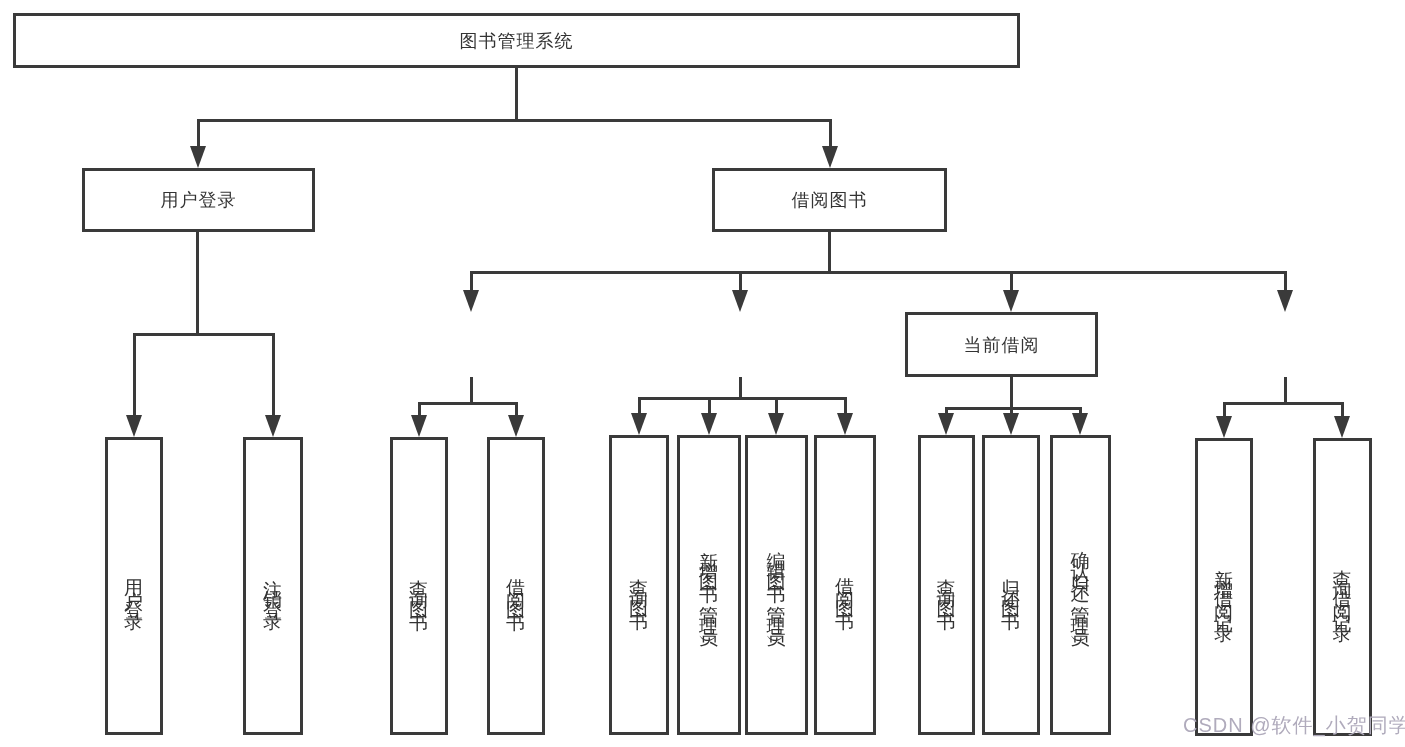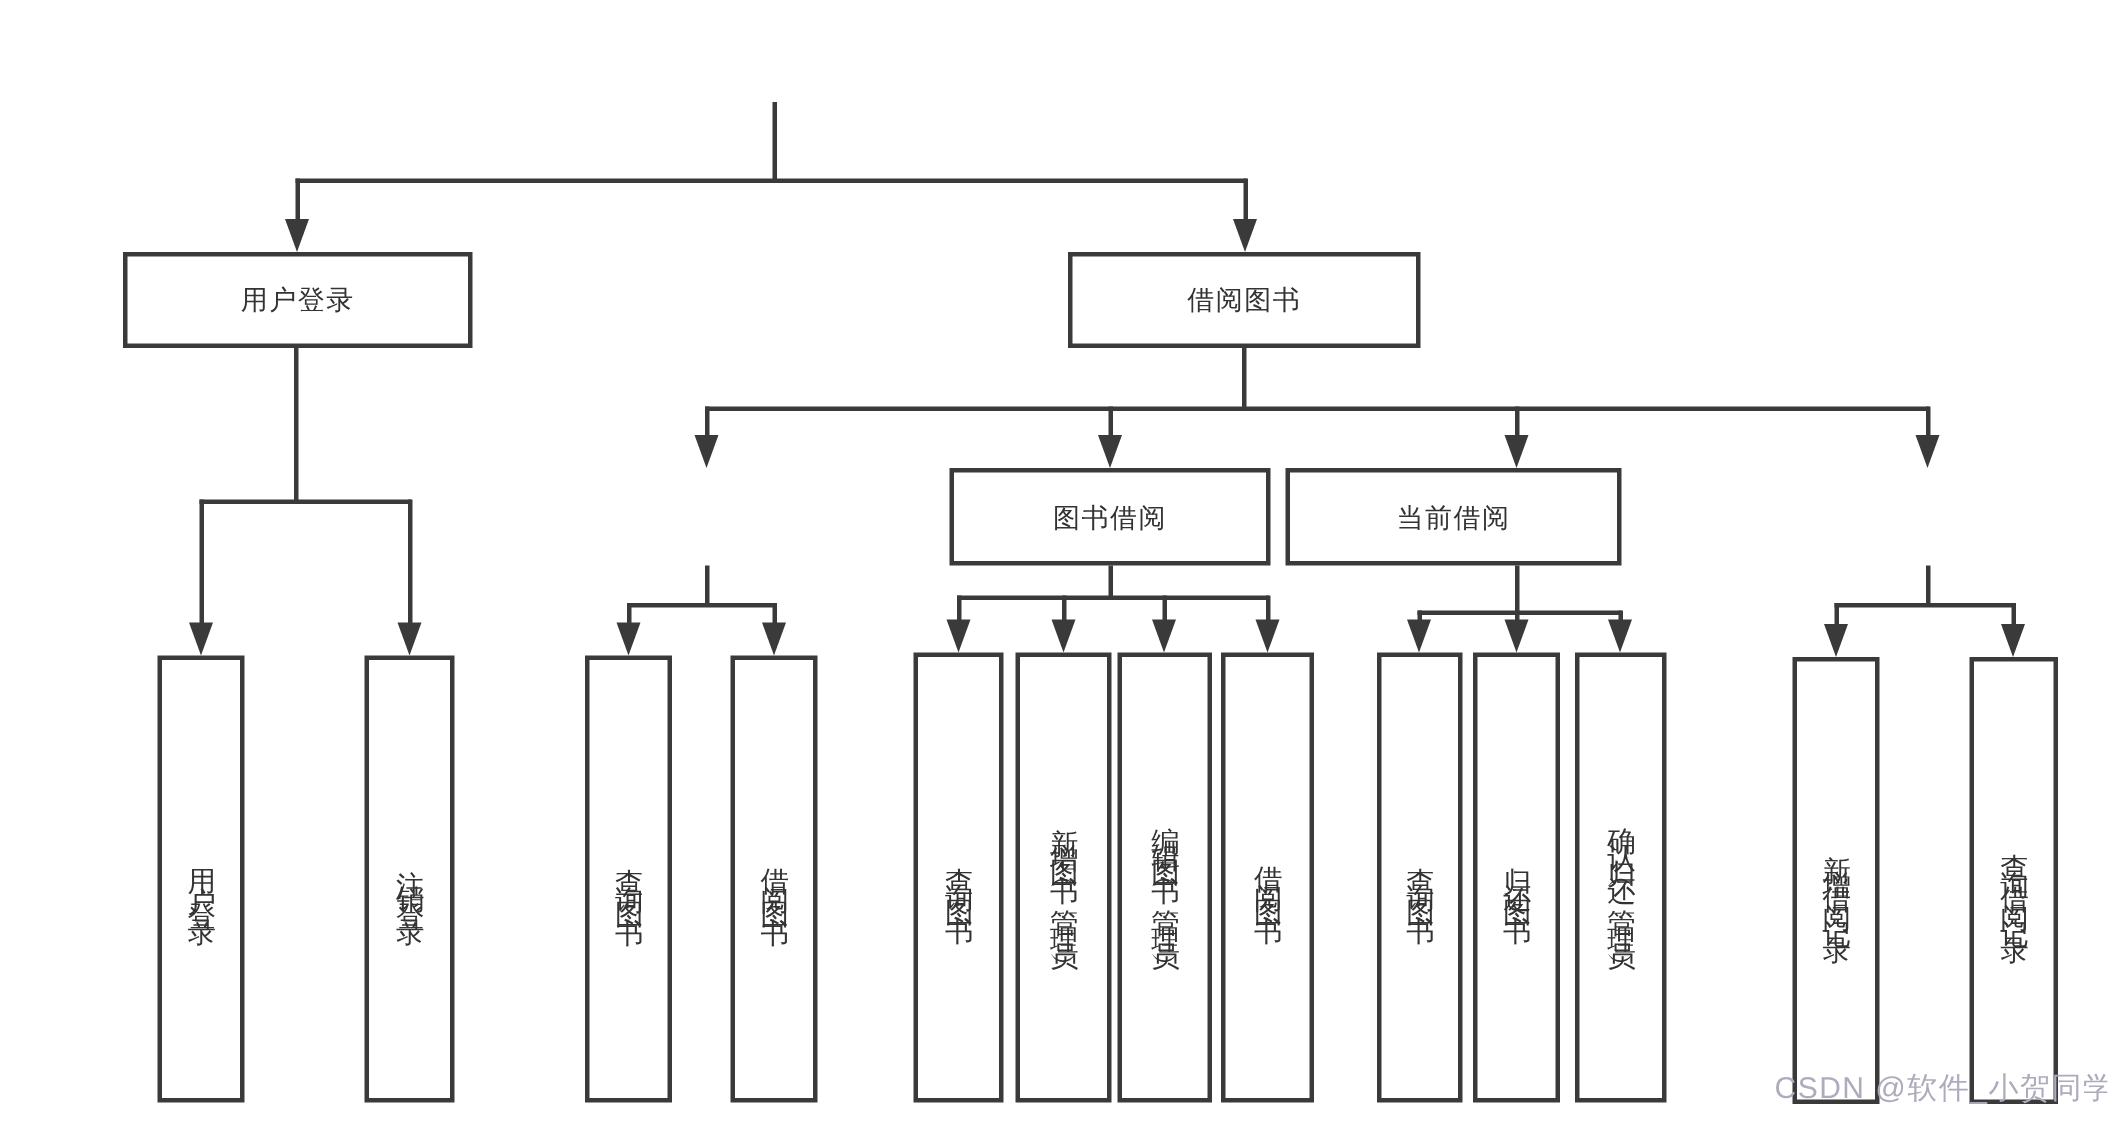--- a/index.html
+++ b/index.html
@@ -67,20 +67,23 @@
     letter-spacing:1px;
     color:var(--watermark);
     white-space:nowrap;
   }
 </style>
 </head>
 <body>
 
 <div class="diagram">
 
+  <div class="box" style="left:13px;top:13px;width:1007px;height:55px">
+    <span class="lbl">图书管理系统</span>
+  </div>
 
   <div class="line" style="left:515px;top:68px;width:3px;height:53px"></div>
   <div class="line" style="left:197px;top:119px;width:634px;height:3px"></div>
   <div class="arrow" style="left:190px;top:119px;height:49px"></div>
   <div class="arrow" style="left:822px;top:119px;height:49px"></div>
 
   <div class="box" style="left:82px;top:168px;width:233px;height:64px">
     <span class="lbl">用户登录</span>
   </div>
   <div class="box" style="left:712px;top:168px;width:235px;height:64px">
@@ -92,24 +95,21 @@
   <div class="arrow" style="left:126px;top:333px;height:104px"></div>
   <div class="arrow" style="left:265px;top:333px;height:104px"></div>
 
   <div class="line" style="left:828px;top:232px;width:3px;height:41px"></div>
   <div class="line" style="left:470px;top:271px;width:816px;height:3px"></div>
   <div class="arrow" style="left:463px;top:271px;height:41px"></div>
   <div class="arrow" style="left:732px;top:271px;height:41px"></div>
   <div class="arrow" style="left:1003px;top:271px;height:41px"></div>
   <div class="arrow" style="left:1277px;top:271px;height:41px"></div>
 
-  <div class="box" style="left:633px;top:312px;width:214px;height:65px">
-    <span class="lbl">图书借阅</span>
-  </div>
-  <div class="box" style="left:857px;top:312px;width:224px;height:65px">
+  <div class="box" style="left:905px;top:312px;width:193px;height:65px">
     <span class="lbl">当前借阅</span>
   </div>
 
   <div class="line" style="left:470px;top:377px;width:3px;height:27px"></div>
   <div class="line" style="left:418px;top:402px;width:99px;height:3px"></div>
   <div class="arrow" style="left:411px;top:402px;height:35px"></div>
   <div class="arrow" style="left:508px;top:402px;height:35px"></div>
 
   <div class="line" style="left:739px;top:377px;width:3px;height:22px"></div>
   <div class="line" style="left:638px;top:397px;width:208px;height:3px"></div>

